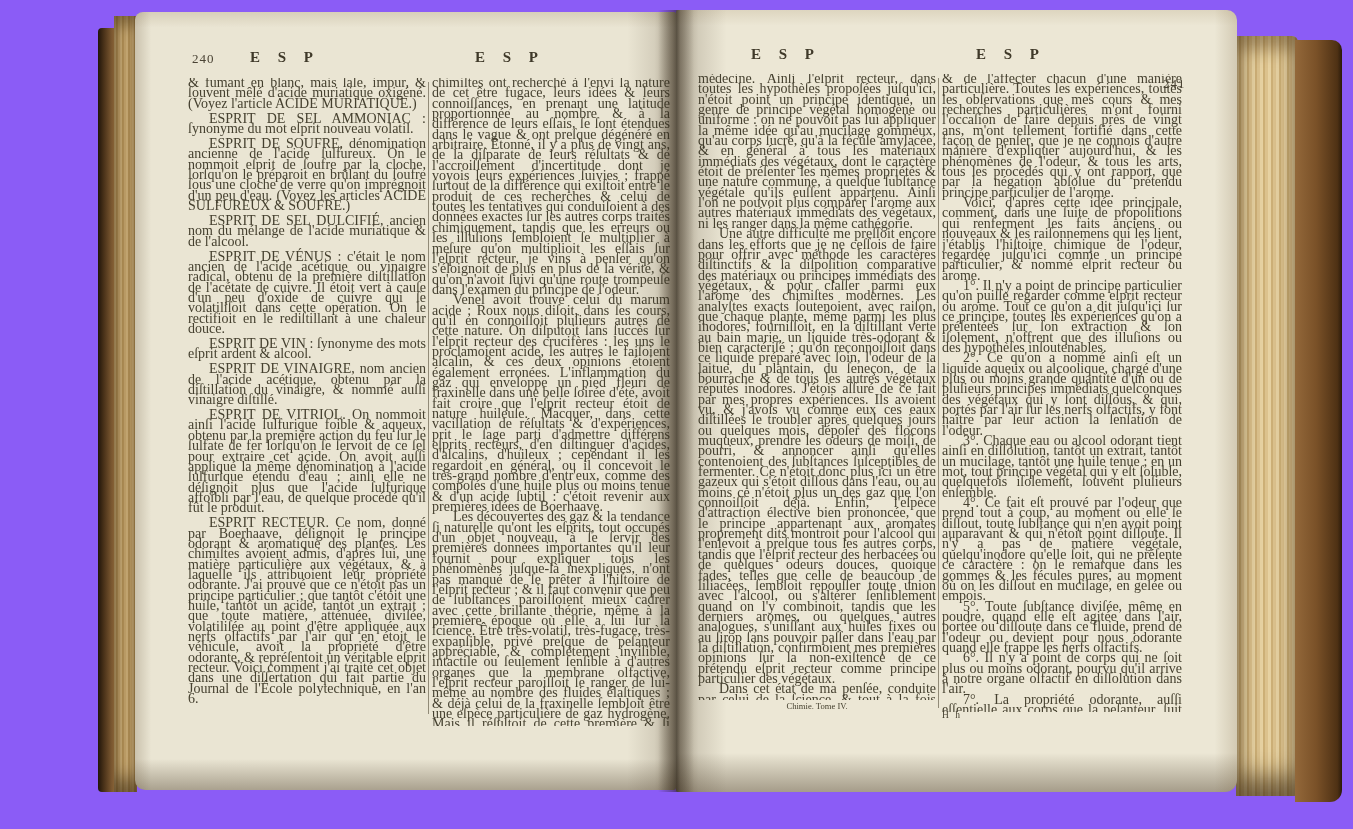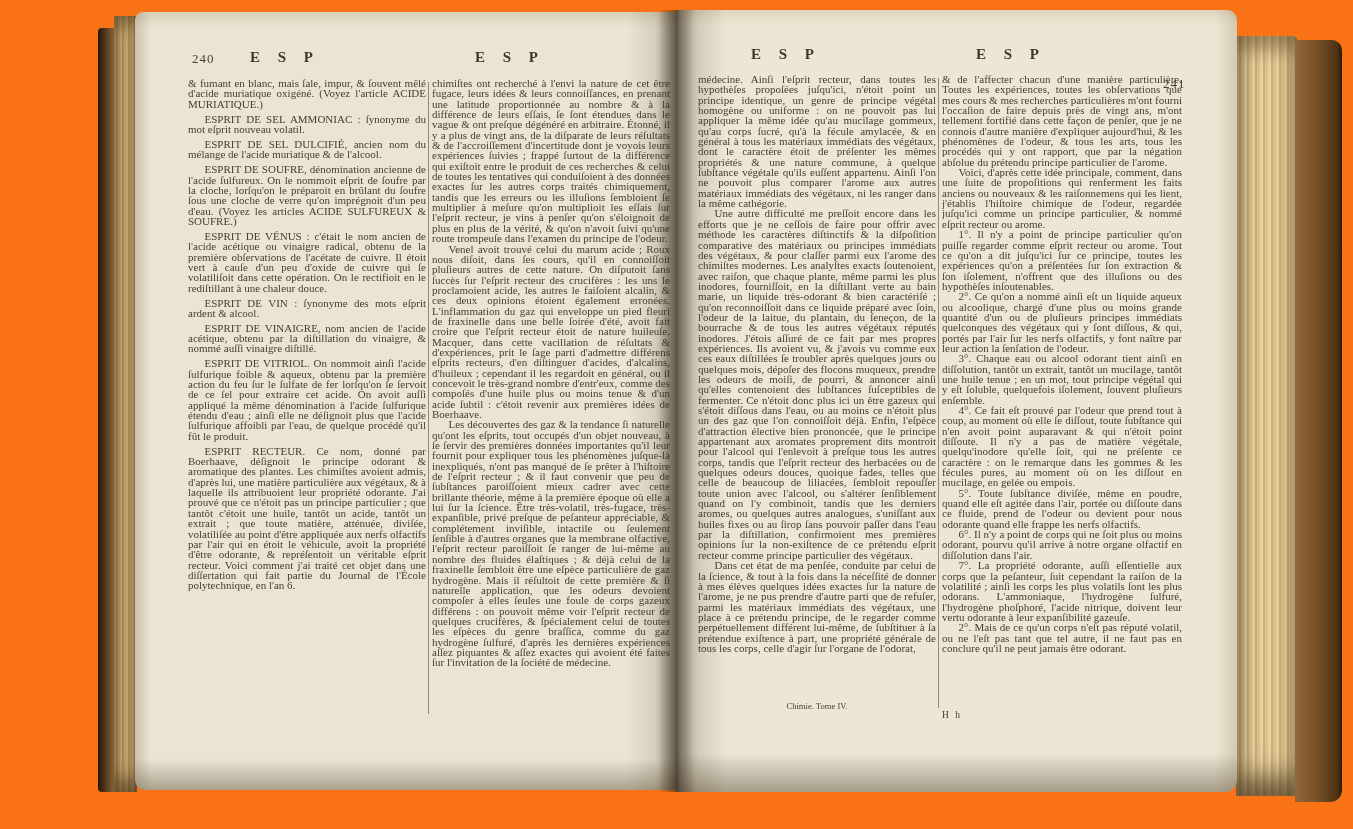--- a/index.html
+++ b/index.html
@@ -1,16 +1,16 @@
 <!DOCTYPE html>
 <html lang="fr"><head>
 <meta charset="utf-8">
 <style>
   html,body{margin:0;padding:0;background:#060606;}
-  .scene{position:relative;width:1353px;height:829px;background:#f97316;overflow:hidden;
+  .scene{position:relative;width:1353px;height:829px;background:#8b5cf6;overflow:hidden;
          font-family:"Liberation Serif","DejaVu Serif",serif;}
   
   .board-left{position:absolute;left:98px;top:28px;width:17px;height:764px;
     background:linear-gradient(90deg,#20150a,#4a3219 35%,#7a5730 80%,#8a6538);
     border-radius:4px 0 0 4px;}
   .edges-left{position:absolute;left:114px;top:16px;width:23px;height:776px;
     background:repeating-linear-gradient(90deg,#d9ba82 0 2px,#bf9c60 2px 4px,#cfae74 4px 6px);
     box-shadow:inset 0 10px 14px rgba(60,40,10,.45), inset 0 -14px 18px rgba(40,25,8,.55);}
   .board-right{position:absolute;left:1295px;top:40px;width:47px;height:762px;
     background:linear-gradient(90deg,#93683a,#7a5128 45%,#4e3114 90%,#2a1a0a);
@@ -32,21 +32,21 @@
       linear-gradient(270deg,rgba(110,85,45,.2) 0,rgba(0,0,0,0) 4%),
       linear-gradient(180deg,rgba(130,105,60,.14) 0,rgba(0,0,0,0) 2%, rgba(0,0,0,0) 95%,rgba(50,35,15,.38) 100%),
       #ece7d5;}
   .gutter{position:absolute;left:658px;top:10px;width:36px;height:782px;
     background:linear-gradient(90deg,rgba(0,0,0,0),rgba(35,25,12,.38) 40%,rgba(25,18,8,.5) 52%,rgba(35,25,12,.3) 62%,rgba(0,0,0,0));}
   
   .pagenum{position:absolute;font-size:13px;color:#4a4334;letter-spacing:1px;}
   .runhead{position:absolute;width:130px;text-align:left;font-size:15px;color:#3f3929;
     letter-spacing:7px;font-weight:bold;}
   .col{position:absolute;width:238px;overflow:hidden;color:#45402f;
-    font-size:11px;line-height:10.35px;text-align:justify;}
+    font-size:14px;line-height:10.35px;text-align:justify;}
   .col p{margin:0;}
   .col p.ind{text-indent:1.5em;}
   .col p.gap{margin-bottom:4.6px;}
   .colrule{position:absolute;width:1px;background:#918a77;}
   .sig{position:absolute;width:238px;text-align:center;font-size:8.6px;
     color:#45402f;}
   .sig2{position:absolute;width:240px;font-size:9.5px;color:#45402f;
     letter-spacing:2px;}
 </style>
 </head>
@@ -60,23 +60,23 @@
   <div class="board-right"></div>
 
   <div class="page page-left">
     <div class="pagenum" style="left:57px;top:39px;">240</div>
     <div class="runhead" style="left:115px;top:37px;">E S P</div>
     <div class="runhead" style="left:340px;top:37px;">E S P</div>
 
     <div class="col" style="left:53px;top:66px;height:642px;">
         <p class=" gap">&amp; fumant en blanc, mais ſale, impur, &amp; ſouvent mêlé d'acide muriatique oxigéné. (Voyez l'article ACIDE MURIATIQUE.)</p>
         <p class="ind gap">ESPRIT DE SEL AMMONIAC : ſynonyme du mot eſprit nouveau volatil.</p>
+        <p class="ind gap">ESPRIT DE SOUFRE, dénomination ancienne de l'acide ſulfureux. On le nommoit eſprit de ſoufre par la cloche, lorſqu'on le préparoit en brûlant du ſoufre ſous une cloche de verre qu'on imprégnoit d'un peu d'eau. (Voyez les articles ACIDE SULFUREUX &amp; SOUFRE.)</p>
         <p class="ind gap">ESPRIT DE SEL DULCIFIÉ, ancien nom du mélange de l'acide muriatique &amp; de l'alcool.</p>
-        <p class="ind gap">ESPRIT DE SOUFRE, dénomination ancienne de l'acide ſulfureux. On le nommoit eſprit de ſoufre par la cloche, lorſqu'on le préparoit en brûlant du ſoufre ſous une cloche de verre qu'on imprégnoit d'un peu d'eau. (Voyez les articles ACIDE SULFUREUX &amp; SOUFRE.)</p>
-        <p class="ind gap">ESPRIT DE VÉNUS : c'était le nom ancien de l'acide acétique ou vinaigre radical, obtenu de la première obſervations de l'acétate de cuivre. Il étoit vert à cauſe d'un peu d'oxide de cuivre qui ſe volatiliſoit dans cette opération. On le rectifioit en le rediſtillant à une chaleur douce.</p>
+        <p class="ind gap">ESPRIT DE VÉNUS : c'était le nom ancien de l'acide acétique ou vinaigre radical, obtenu de la première diſtillation de l'acétate de cuivre. Il étoit vert à cauſe d'un peu d'oxide de cuivre qui ſe volatiliſoit dans cette opération. On le rectifioit en le rediſtillant à une chaleur douce.</p>
         <p class="ind gap">ESPRIT DE VIN : ſynonyme des mots eſprit ardent &amp; alcool.</p>
         <p class="ind gap">ESPRIT DE VINAIGRE, nom ancien de l'acide acétique, obtenu par la diſtillation du vinaigre, &amp; nommé auſſi vinaigre diſtillé.</p>
         <p class="ind gap">ESPRIT DE VITRIOL. On nommoit ainſi l'acide ſulfurique foible &amp; aqueux, obtenu par la première action du feu ſur le ſulfate de fer lorſqu'on ſe ſervoit de ce ſel pour extraire cet acide. On avoit auſſi appliqué la même dénomination à l'acide ſulfurique étendu d'eau ; ainſi elle ne déſignoit plus que l'acide ſulfurique affoibli par l'eau, de quelque procédé qu'il fût le produit.</p>
         <p class="ind">ESPRIT RECTEUR. Ce nom, donné par Boerhaave, déſignoit le principe odorant &amp; aromatique des plantes. Les chimiſtes avoient admis, d'après lui, une matière particulière aux végétaux, &amp; à laquelle ils attribuoient leur propriété odorante. J'ai prouvé que ce n'étoit pas un principe particulier ; que tantôt c'étoit une huile, tantôt un acide, tantôt un extrait ; que toute matière, atténuée, diviſée, volatiliſée au point d'être appliquée aux nerfs olfactifs par l'air qui en étoit le véhicule, avoit la propriété d'être odorante, &amp; repréſentoit un véritable eſprit recteur. Voici comment j'ai traité cet objet dans une diſſertation qui fait partie du Journal de l'École polytechnique, en l'an 6.</p>
       </div>
     <div class="colrule" style="left:293px;top:70px;height:632px;"></div>
     <div class="col" style="left:297px;top:66px;height:648px;">
         <p class="">chimiſtes ont recherché à l'envi la nature de cet être fugace, leurs idées &amp; leurs connoiſſances, en prenant une latitude proportionnée au nombre &amp; à la différence de leurs eſſais, ſe ſont étendues dans le vague &amp; ont preſque dégénéré en arbitraire. Étonné, il y a plus de vingt ans, de la diſparate de leurs réſultats &amp; de l'accroiſſement d'incertitude dont je voyois leurs expériences ſuivies ; frappé ſurtout de la différence qui exiſtoit entre le produit de ces recherches &amp; celui de toutes les tentatives qui conduiſoient à des données exactes ſur les autres corps traités chimiquement, tandis que les erreurs ou les illuſions ſembloient ſe multiplier à meſure qu'on multiplioit les eſſais ſur l'eſprit recteur, je vins à penſer qu'on s'éloignoit de plus en plus de la vérité, &amp; qu'on n'avoit ſuivi qu'une route trompeuſe dans l'examen du principe de l'odeur.</p>
         <p class="ind">Venel avoit trouvé celui du marum acide ; Roux nous diſoit, dans ſes cours, qu'il en connoiſſoit pluſieurs autres de cette nature. On diſputoit ſans ſuccès ſur l'eſprit recteur des crucifères : les uns le proclamoient acide, les autres le faiſoient alcalin, &amp; ces deux opinions étoient également erronées. L'inflammation du gaz qui enveloppe un pied fleuri de fraxinelle dans une belle ſoirée d'été, avoit fait croire que l'eſprit recteur étoit de nature huileuſe. Macquer, dans cette vacillation de réſultats &amp; d'expériences, prit le ſage parti d'admettre différens eſprits recteurs, d'en diſtinguer d'acides, d'alcalins, d'huileux ; cependant il les regardoit en général, ou il concevoit le très-grand nombre d'entr'eux, comme des compoſés d'une huile plus ou moins tenue &amp; d'un acide ſubtil : c'étoit revenir aux premières idées de Boerhaave.</p>
         <p class="ind">Les découvertes des gaz &amp; la tendance ſi naturelle qu'ont les eſprits, tout occupés d'un objet nouveau, à ſe ſervir des premières données importantes qu'il leur fournit pour expliquer tous les phénomènes juſque-là inexpliqués, n'ont pas manqué de ſe prêter à l'hiſtoire de l'eſprit recteur ; &amp; il faut convenir que peu de ſubſtances paroiſſoient mieux cadrer avec cette brillante théorie, même à la première époque où elle a lui ſur la ſcience. Être très-volatil, très-fugace, très-expanſible, privé preſque de peſanteur appréciable, &amp; complétement inviſible, intactile ou ſeulement ſenſible à d'autres organes que la membrane olfactive, l'eſprit recteur paroiſſoit ſe ranger de lui-même au nombre des fluides élaſtiques ; &amp; déjà celui de la fraxinelle ſembloit être une eſpèce particulière de gaz hydrogène. Mais il réſultoit de cette première &amp; ſi naturelle application, que les odeurs devoient compoſer à elles ſeules une foule de corps gazeux différens : on pouvoit même voir l'eſprit recteur de quelques crucifères, &amp; ſpécialement celui de toutes les eſpèces du genre braſſica, comme du gaz hydrogène ſulfuré, d'après les dernières expériences aſſez piquantes &amp; aſſez exactes qui avoient été faites ſur l'invitation de la ſociété de médecine.</p>

